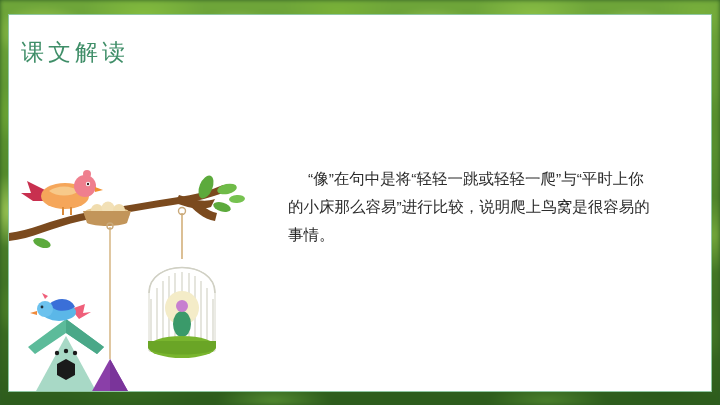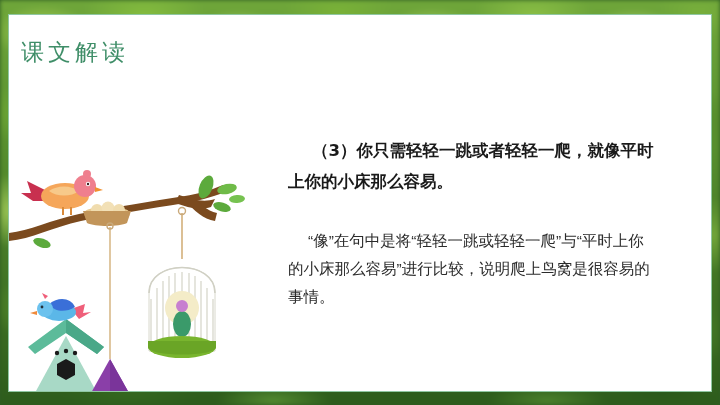--- a/index.html
+++ b/index.html
@@ -210,18 +210,17 @@
           <rect x="84" y="250" width="34" height="48" rx="4" fill="#e8798c"></rect>
           <rect x="102" y="250" width="16" height="48" rx="4" fill="#dd6a80"></rect>
           <circle cx="101" cy="264" r="4.6" fill="#1a1a1a"></circle>
           <circle cx="101" cy="284" r="4.6" fill="#1a1a1a"></circle>
         </g>
 
       </svg>
     </div>
 
     <div class="text-block">
-      <p class="para-quote">（3）你只需轻轻一跳或者轻轻一爬，就像平时上你的小床那么容易。</p>
       <p class="para-explain">“像”在句中是将“轻轻一跳或轻轻一爬”与“平时上你的小床那么容易”进行比较，说明爬上鸟窝是很容易的事情。</p>
     </div>
 
   </div>
 </div>
 
 </body></html>

